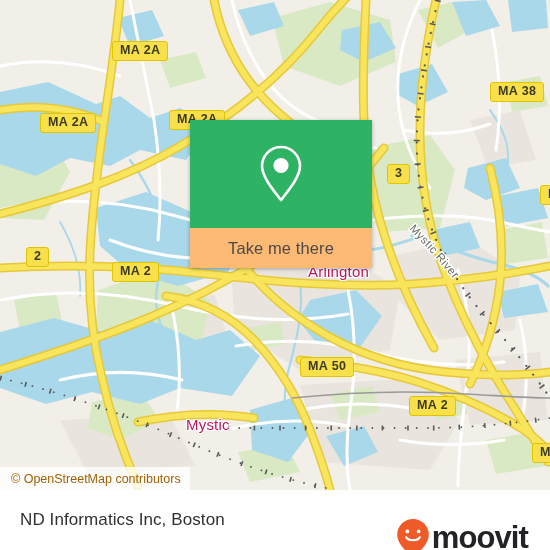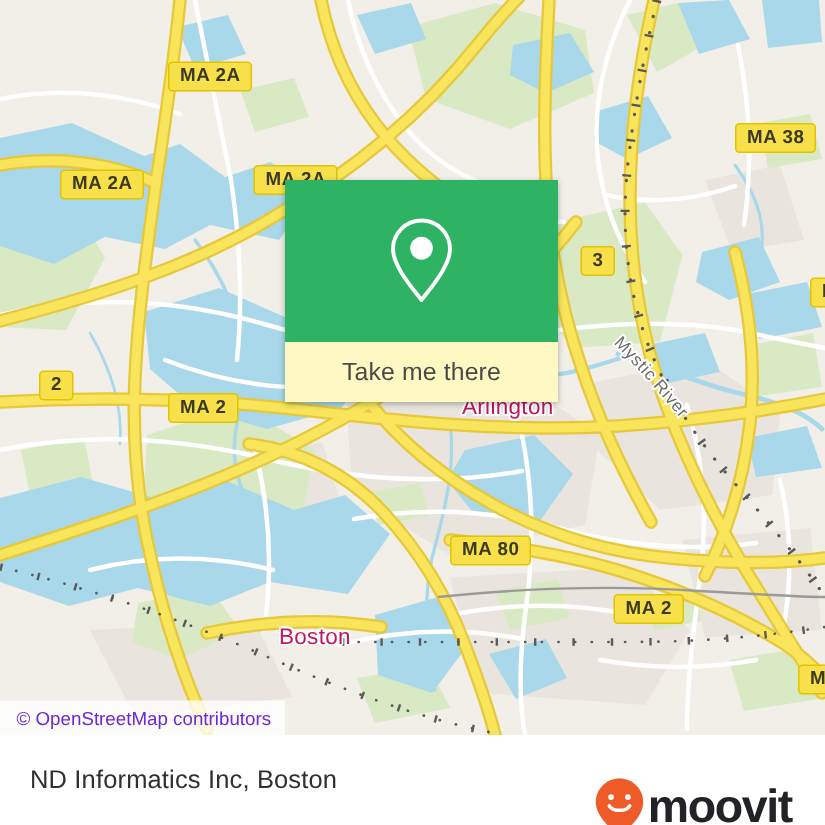--- a/index.html
+++ b/index.html
@@ -72,21 +72,21 @@
     z-index: 40;
   }
   #card-green {
     background: #2eb264;
     height: 108px;
     display: flex;
     align-items: center;
     justify-content: center;
   }
   #card-white {
-    background: #fef9c3;
+    background: #fdba74;
     height: 40px;
     display: flex;
     align-items: center;
     justify-content: center;
   }
   #card-cta {
     color: #4a4a4a;
     font-size: 16.5px;
     font-family: "Liberation Sans", sans-serif;
     letter-spacing: 0.1px;
@@ -107,21 +107,21 @@
   
   #attribution {
     position: absolute;
     left: 0;
     top: 467px;
     height: 23px;
     display: flex;
     align-items: center;
     padding: 0 9px 0 11px;
     background: rgba(255,255,255,0.78);
-    color: #6d28d9;
+    color: #a16207;
     font-size: 12.5px;
     font-family: "Liberation Sans", sans-serif;
     z-index: 50;
   }
 
   
   #footer {
     position: absolute;
     left: 0; top: 490px;
     width: 550px;
@@ -304,31 +304,31 @@
         <g>
           <path id="riverpath" d="M408,228 C424,244 440,262 456,282" fill="none" stroke="none"></path>
           <text font-family="Liberation Sans, sans-serif" font-size="11.5" fill="#6b6b6b" stroke="#ffffff" stroke-width="2.6" paint-order="stroke" letter-spacing="0.4">
             <textPath href="#riverpath" startOffset="2%">Mystic River</textPath>
           </text>
         </g>
       </g>
     </svg>
 
     <div class="place-label" style="left:308px; top:263px;">Arlington</div>
-    <div class="place-label" style="left:186px; top:416px;">Boston</div>
+    <div class="place-label" style="left:186px; top:416px;">Mystic</div>
 
     <div class="shield" style="left:80px; top:41px;">MA 2A</div>
     <div class="shield" style="left:8px; top:113px;">MA 2A</div>
     <div class="shield" style="left:137px; top:110px;">MA 2A</div>
     <div class="shield" style="left:458px; top:82px;">MA 38</div>
     <div class="shield" style="left:508px; top:185px;">MA 38</div>
     <div class="shield" style="left:355px; top:164px;">3</div>
     <div class="shield" style="left:-6px; top:247px;">2</div>
     <div class="shield" style="left:80px; top:262px;">MA 2</div>
-    <div class="shield" style="left:268px; top:357px;">MA 80</div>
+    <div class="shield" style="left:268px; top:357px;">MA 50</div>
     <div class="shield" style="left:377px; top:396px;">MA 2</div>
     <div class="shield" style="left:500px; top:443px;">MA 2A</div>
 
     <div id="card-tail"></div>
     <div id="info-card">
       <div id="card-green">
         <svg width="46" height="60" viewBox="0 0 46 60">
           <path d="M23 3 C12.5 3 4 11.5 4 22 C4 33 16 47 23 56 C30 47 42 33 42 22 C42 11.5 33.5 3 23 3 Z" fill="none" stroke="#ffffff" stroke-width="2.6" stroke-linejoin="round"></path>
           <circle cx="23" cy="21.5" r="7.6" fill="#ffffff"></circle>
         </svg>

